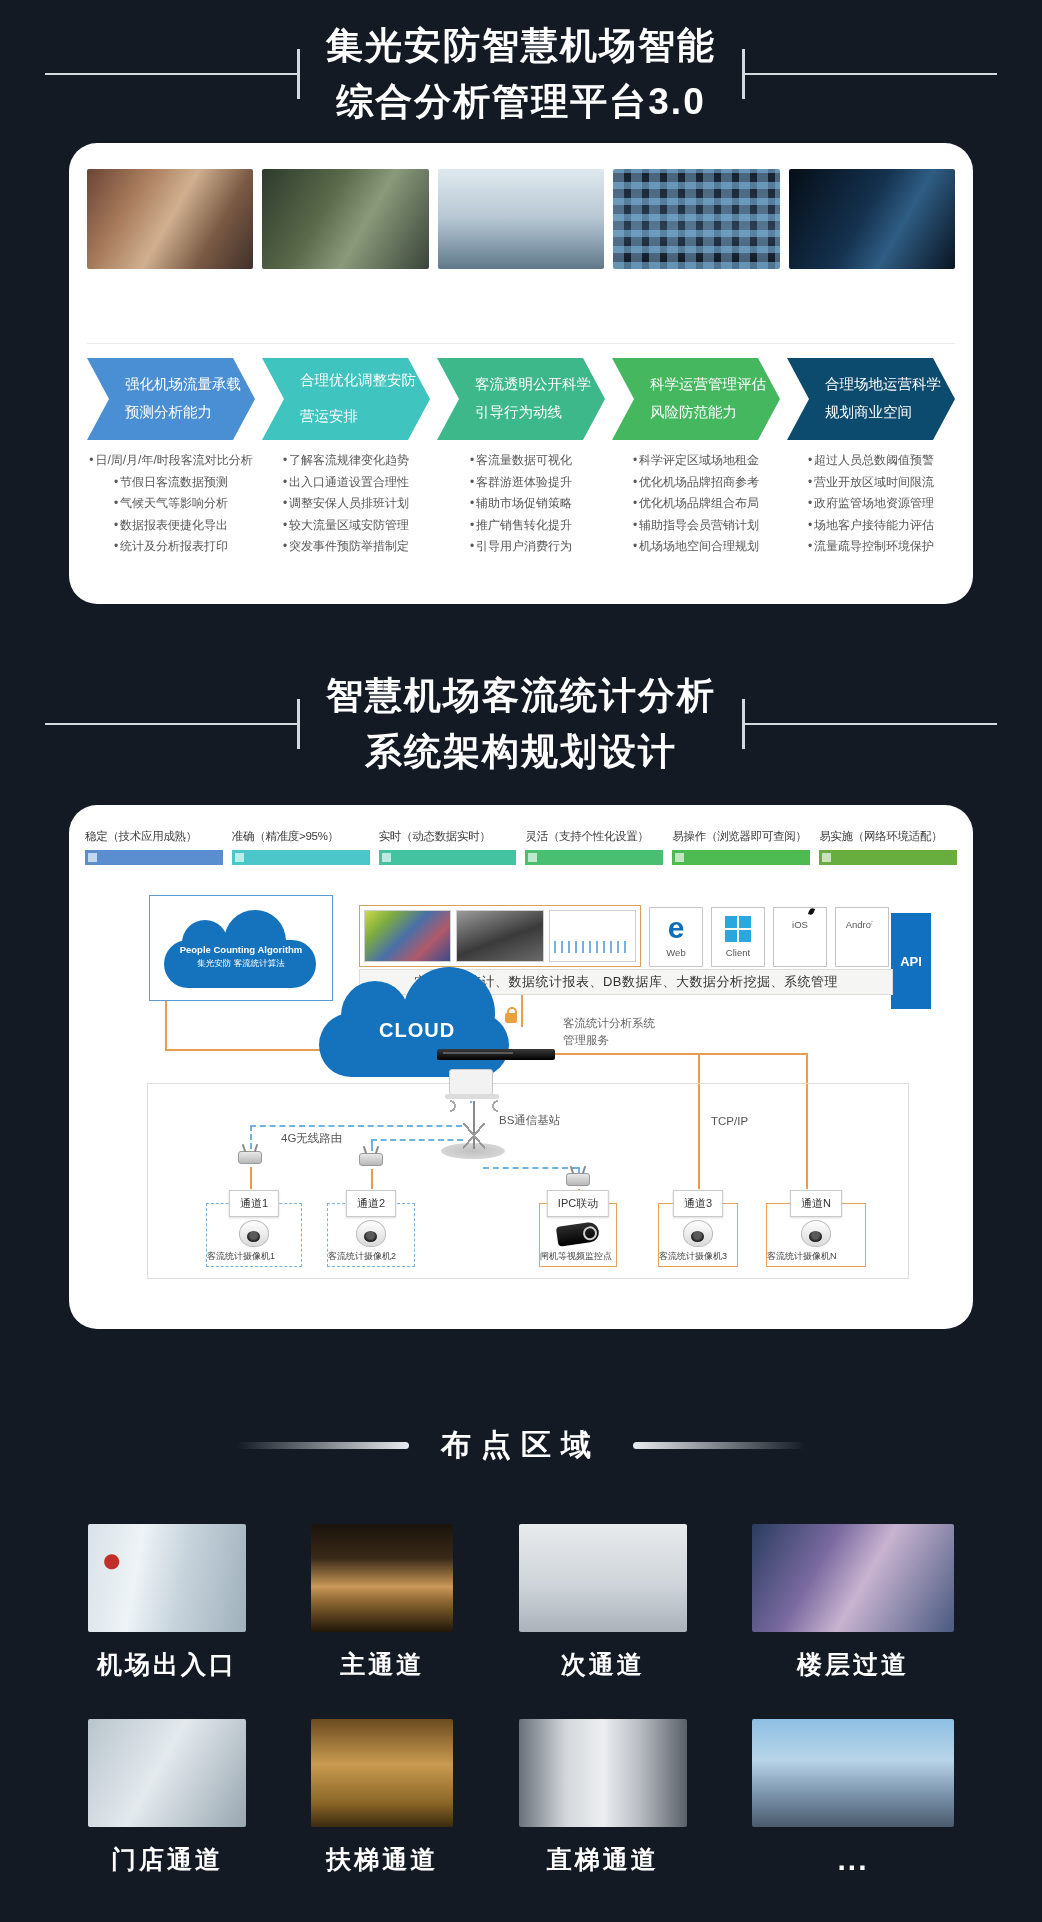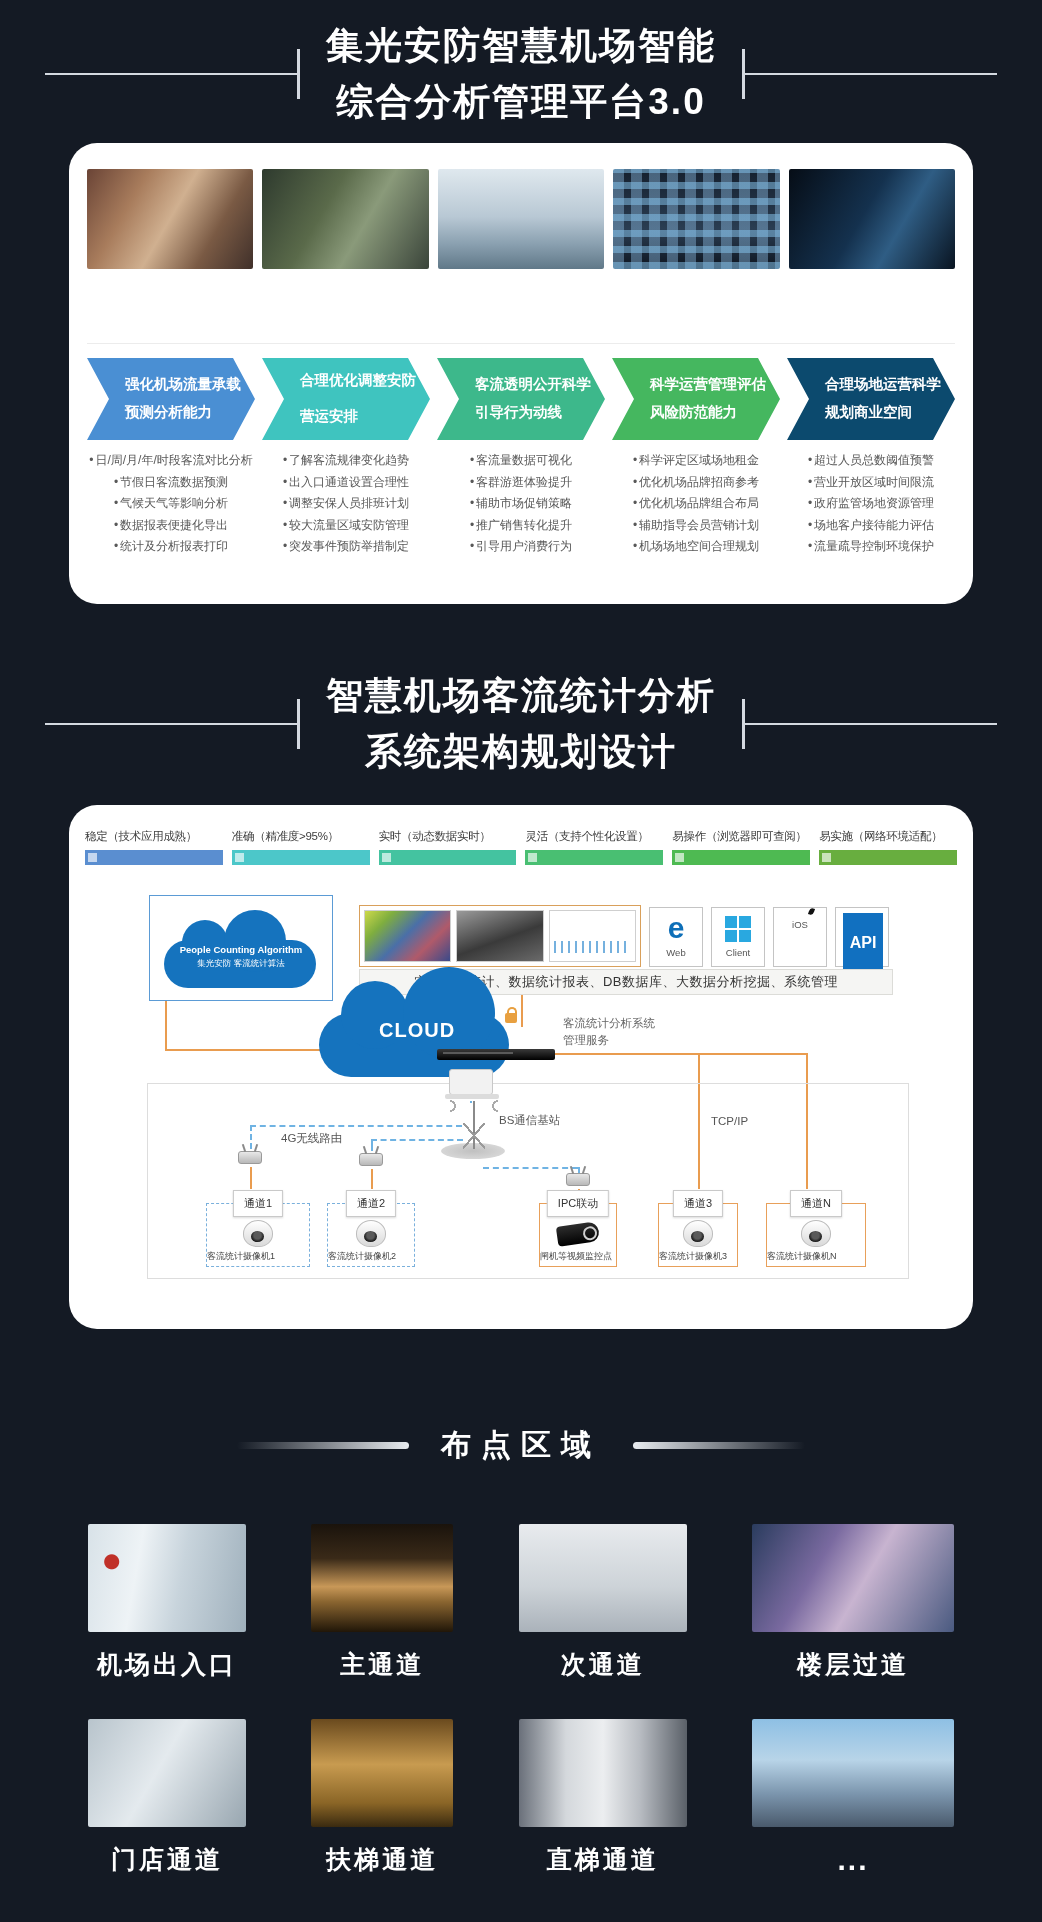--- a/index.html
+++ b/index.html
@@ -27,21 +27,21 @@
   .ph-terminal { background:linear-gradient(180deg,#dfe8ee 0%,#b8c8d4 48%,#8aa0b0 75%,#607888 100%); }
   .ph-control  { background:
       repeating-linear-gradient(0deg, rgba(130,190,230,.55) 0 7px, rgba(0,0,0,0) 7px 16px),
       repeating-linear-gradient(90deg, rgba(150,200,240,.40) 0 11px, rgba(0,0,0,0) 11px 18px),
       linear-gradient(180deg,#15202e 0%,#2a3d52 60%,#0d1520 100%); }
   .ph-tablet   { background:linear-gradient(120deg,#060d16 0%,#14314e 45%,#2f5d84 65%,#091421 100%); }
   .divider { height:1px; background:#ececec; margin-top:74px; }
 
   
   .chev-row { display:grid; grid-template-columns:repeat(5,1fr); gap:7px; margin-top:14px; }
-  .chev { height:82px; color:#fff; font-weight:bold; font-size:14.5px; line-height:1.9;
+  .chev { height:82px; color:#fff; font-weight:normal; font-size:14.5px; line-height:1.9;
           display:flex; flex-direction:column; justify-content:center; padding-left:38px; padding-right:10px;
           clip-path:polygon(0 0, calc(100% - 22px) 0, 100% 50%, calc(100% - 22px) 100%, 0 100%, 22px 50%); }
   .bullets-row { display:grid; grid-template-columns:repeat(5,1fr); gap:7px; margin-top:10px; min-height:112px; }
   .bcol { text-align:center; }
   .b { font-size:12px; color:#585858; line-height:1.8; white-space:nowrap; }
   .b::before { content:"•"; margin-right:2px; color:#585858; }
 
   
   .features { display:grid; grid-template-columns:repeat(6,1fr); gap:9px; }
   .flabel { font-size:11.5px; color:#3c3c3c; white-space:nowrap; margin:4px 0 6px; letter-spacing:-0.3px; }
@@ -72,22 +72,22 @@
   .plat .plabel { display:block; font-size:9.5px; color:#555; margin-top:5px; }
   .edge-glyph { font-size:30px; font-weight:bold; color:#0e6fb8; line-height:28px; display:inline-block; }
   .win-glyph { width:26px; height:26px; margin:2px auto 0; display:grid; grid-template-columns:12px 12px; grid-template-rows:12px 12px; gap:2px; }
   .win-glyph i { background:#29a8e0; }
   .apple-glyph { width:22px; height:24px; margin:2px auto 0; background:#111; border-radius:42% 42% 46% 46%; position:relative; }
   .apple-glyph::before { content:""; position:absolute; left:9px; top:-6px; width:5px; height:7px; background:#111; border-radius:60% 0 60% 0; transform:rotate(20deg); }
   .andr-glyph { width:32px; height:32px; margin:0 auto; background:#9ac43c; border-radius:4px; position:relative; }
   .andr-glyph::before { content:""; position:absolute; left:8px; top:7px; width:16px; height:9px; background:#fff; border-radius:8px 8px 0 0; }
   .andr-glyph::after  { content:""; position:absolute; left:8px; top:18px; width:16px; height:9px; background:#fff; border-radius:0 0 3px 3px; }
 
-  .api-box { left:758px; top:40px; width:40px; height:60px; display:flex; align-items:center; justify-content:center;
-             color:#fff; font-size:16px; font-weight:bold; }
+  .api-box { left:806px; top:40px; width:40px; height:96px; display:flex; align-items:center; justify-content:center;
+             color:#fff; font-size:13px; font-weight:bold; }
   .services-bar { left:274px; top:96px; width:534px; height:26px; background:#f5f5f3; border:1px solid #dcdcd8;
                   display:flex; align-items:center; justify-content:center; font-size:13px; color:#333; letter-spacing:.5px; }
 
   .line { position:absolute; }
   .line.orange { background:#e99c4f; }
   .vline { width:2px; } .hline { height:2px; }
   .dashv { width:0; border-left:2px dashed #6fb3e3; }
   .dashh { height:0; border-top:2px dashed #6fb3e3; }
 
   .lock-icon { left:420px; top:140px; width:12px; height:10px; background:#e8a040; border-radius:2px; }
@@ -357,21 +357,21 @@
       <div class="abs dashv" style="left:493px;top:294px;height:8px;"></div>
 
       <div class="abs router" style="left:153px;top:278px;"></div>
       <div class="abs router" style="left:274px;top:280px;"></div>
       <div class="abs router" style="left:481px;top:300px;"></div>
 
       <div class="abs line orange vline" style="left:165px;top:294px;height:22px;"></div>
       <div class="abs line orange vline" style="left:286px;top:296px;height:20px;"></div>
       <div class="abs line orange vline" style="left:493px;top:316px;height:4px;"></div>
 
-      <div class="channel blue" style="left:121px;width:104px;">
+      <div class="channel blue" style="left:121px;width:96px;">
         <div class="chan-label">通道1</div>
         <div class="dome"></div>
         <div class="cam-label">客流统计摄像机1</div>
       </div>
       <div class="channel blue" style="left:242px;width:88px;">
         <div class="chan-label">通道2</div>
         <div class="dome"></div>
         <div class="cam-label">客流统计摄像机2</div>
       </div>
       <div class="channel orange" style="left:454px;width:78px;">

